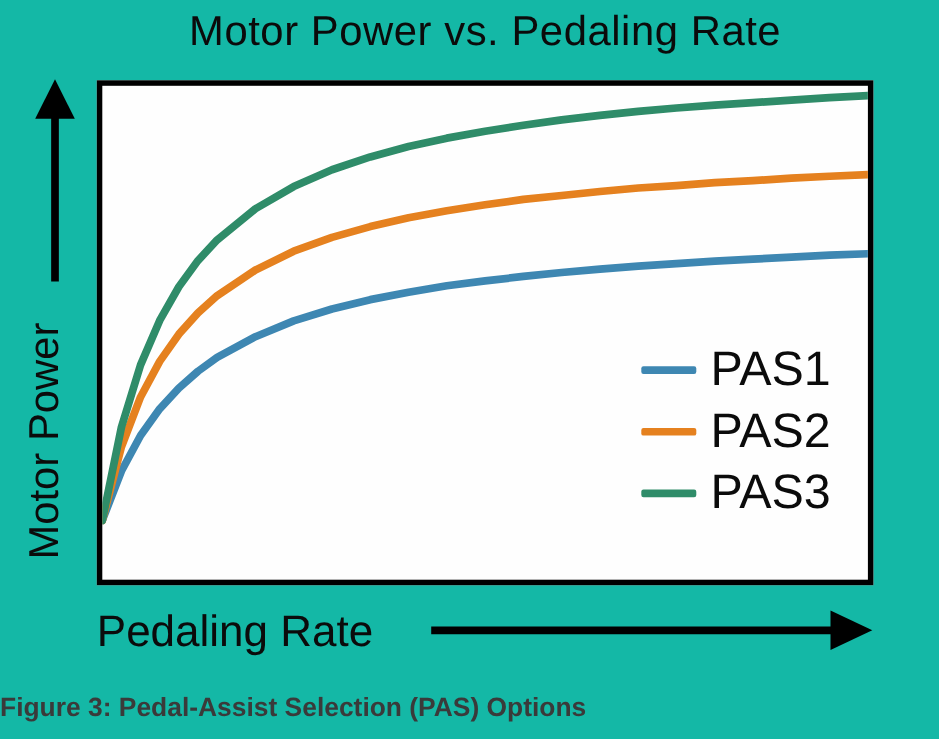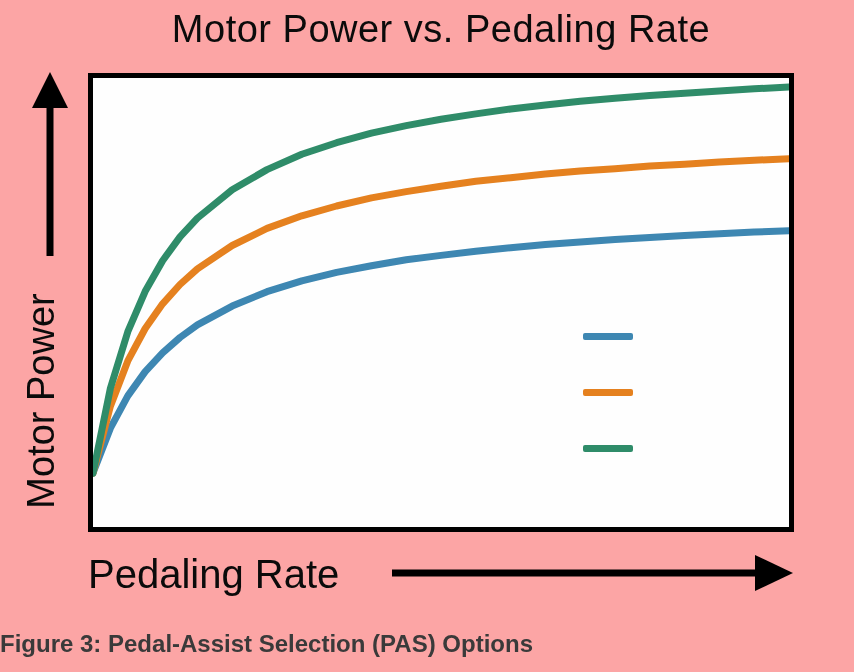--- a/index.html
+++ b/index.html
@@ -5,21 +5,21 @@
   html, body {
     margin: 0;
     padding: 0;
     background: #fcfcfc;
     font-family: "Liberation Sans", sans-serif;
   }
   .figure {
     position: relative;
     width: 854px;
     height: 672px;
-    background: #fca5a5;
+    background: #14b8a6;
     overflow: hidden;
   }
   .chart-title {
     position: absolute;
     left: 88px;
     top: 8px;
     width: 706px;
     text-align: center;
     font-size: 38px;
     color: #0b0b0b;
@@ -131,26 +131,29 @@
   <div class="plot-area">
     <svg class="curves-svg" viewBox="0 0 696 449" preserveAspectRatio="none" xmlns="http://www.w3.org/2000/svg">
         <polyline points="0.0,395.1 17.4,350.2 34.8,317.9 52.2,293.6 69.6,274.8 87.0,259.5 104.4,246.9 139.2,228.1 174.0,213.7 208.8,202.9 243.6,194.4 278.4,187.7 313.2,181.8 348.0,177.4 382.8,173.3 417.6,169.7 452.4,166.6 487.2,163.9 522.0,161.6 556.8,159.4 591.6,157.6 626.4,155.8 661.2,154.0 696.0,152.7" fill="none" stroke="#3e87b2" stroke-width="7" stroke-linecap="round" stroke-linejoin="round"></polyline>
         <polyline points="0.0,395.1 17.4,328.2 34.8,282.9 52.2,250.5 69.6,225.8 87.0,206.5 104.4,190.8 139.2,167.5 174.0,150.4 208.8,137.8 243.6,128.0 278.4,119.9 313.2,113.6 348.0,108.2 382.8,103.3 417.6,99.7 452.4,96.1 487.2,92.9 522.0,90.7 556.8,88.0 591.6,86.2 626.4,84.0 661.2,82.2 696.0,80.8" fill="none" stroke="#e5811f" stroke-width="7" stroke-linecap="round" stroke-linejoin="round"></polyline>
         <polyline points="0.0,395.1 17.4,310.3 34.8,253.7 52.2,213.3 69.6,182.7 87.0,158.9 104.4,140.1 139.2,111.8 174.0,91.6 208.8,76.3 243.6,64.7 278.4,55.2 313.2,47.6 348.0,41.3 382.8,35.9 417.6,31.0 452.4,26.9 487.2,23.3 522.0,20.2 556.8,17.5 591.6,15.3 626.4,13.0 661.2,10.8 696.0,9.0" fill="none" stroke="#2f8c69" stroke-width="7" stroke-linecap="round" stroke-linejoin="round"></polyline>
       </svg>
 
     <div class="legend">
       <div class="legend-row">
         <span class="legend-swatch" style="background: rgb(62, 135, 178);"></span>
+        <span class="legend-label">PAS1</span>
       </div>
       <div class="legend-row">
         <span class="legend-swatch" style="background: rgb(229, 129, 31);"></span>
+        <span class="legend-label">PAS2</span>
       </div>
       <div class="legend-row">
         <span class="legend-swatch" style="background: rgb(47, 140, 105);"></span>
+        <span class="legend-label">PAS3</span>
       </div>
     </div>
   </div>
 
   <div class="x-label">Pedaling Rate</div>
 
   <svg class="x-arrow-svg" viewBox="0 0 410 40" xmlns="http://www.w3.org/2000/svg">
     <line x1="7" y1="20" x2="372" y2="20" stroke="#000" stroke-width="7"></line>
     <polygon points="370,2 408,20 370,38" fill="#000"></polygon>
   </svg>

